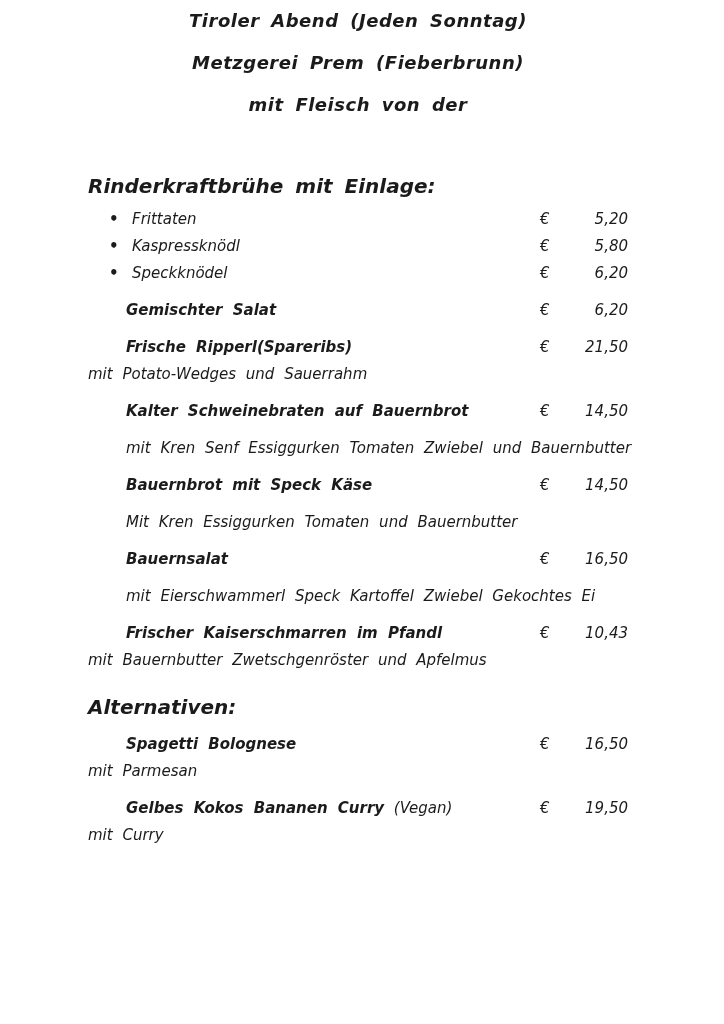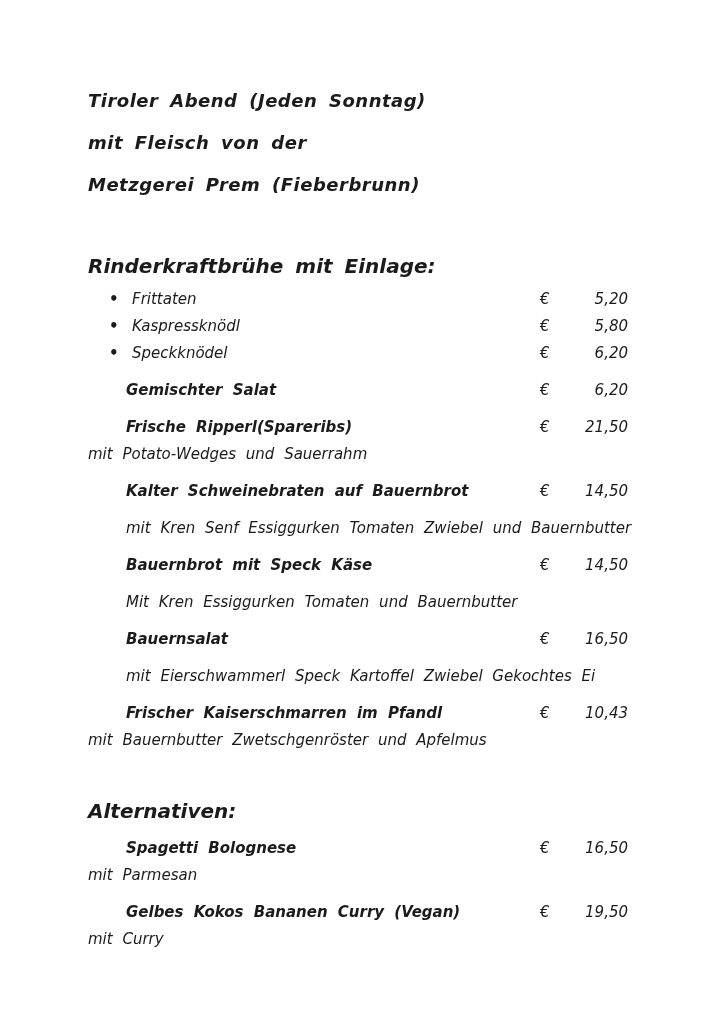--- a/index.html
+++ b/index.html
@@ -17,22 +17,21 @@
     width: 724px;
     height: 1024px;
     background: #ffffff;
     position: relative;
   }
   .content {
     padding: 0 96px 0 88px;
   }
   
   .title-block {
-    padding-top: 80px;
-    text-align: left;
+    text-align: center;
   }
   .title-block p {
     margin: 0;
     font-size: 18px;
     line-height: 42px;
     font-weight: bold;
     letter-spacing: 0.5px;
     word-spacing: 5px;
     white-space: nowrap;
   }
@@ -51,21 +50,21 @@
     line-height: 27px;
     word-spacing: 5px;
   }
   .row .name {
     flex: 1 1 auto;
     font-weight: bold;
     white-space: nowrap;
     overflow: hidden;
   }
   .row .name .suffix {
-    font-weight: bold;
+    font-weight: normal;
   }
   .price-group {
     flex: 0 0 88px;
     display: flex;
     align-items: baseline;
     justify-content: space-between;
   }
   .price-group .euro { font-weight: normal; }
   .price-group .amount { text-align: right; font-weight: normal; }
   
@@ -83,32 +82,32 @@
   .desc {
     margin: 0;
     font-size: 15px;
     line-height: 27px;
     word-spacing: 5px;
     font-weight: normal;
     white-space: nowrap;
   }
   .mt6  { margin-top: 6px; }
   .mt10 { margin-top: 10px; margin-left: 38px; }
-  .mt46 { margin-top: 44px; }
+  .mt46 { margin-top: 20px; }
 </style>
 </head>
 <body>
 
 <div class="page">
   <div class="content">
 
     <div class="title-block">
       <p>Tiroler Abend (Jeden Sonntag)</p>
+      <p>Metzgerei Prem (Fieberbrunn)</p>
       <p>mit Fleisch von der</p>
-      <p>Metzgerei Prem (Fieberbrunn)</p>
     </div>
 
     <div class="section-header">Rinderkraftbrühe mit Einlage:</div>
 
     <div class="row bullet-row mt6">
       <span class="name">Frittaten</span>
       <span class="price-group">
         <span class="euro">€</span>
         <span class="amount">5,20</span>
       </span>

